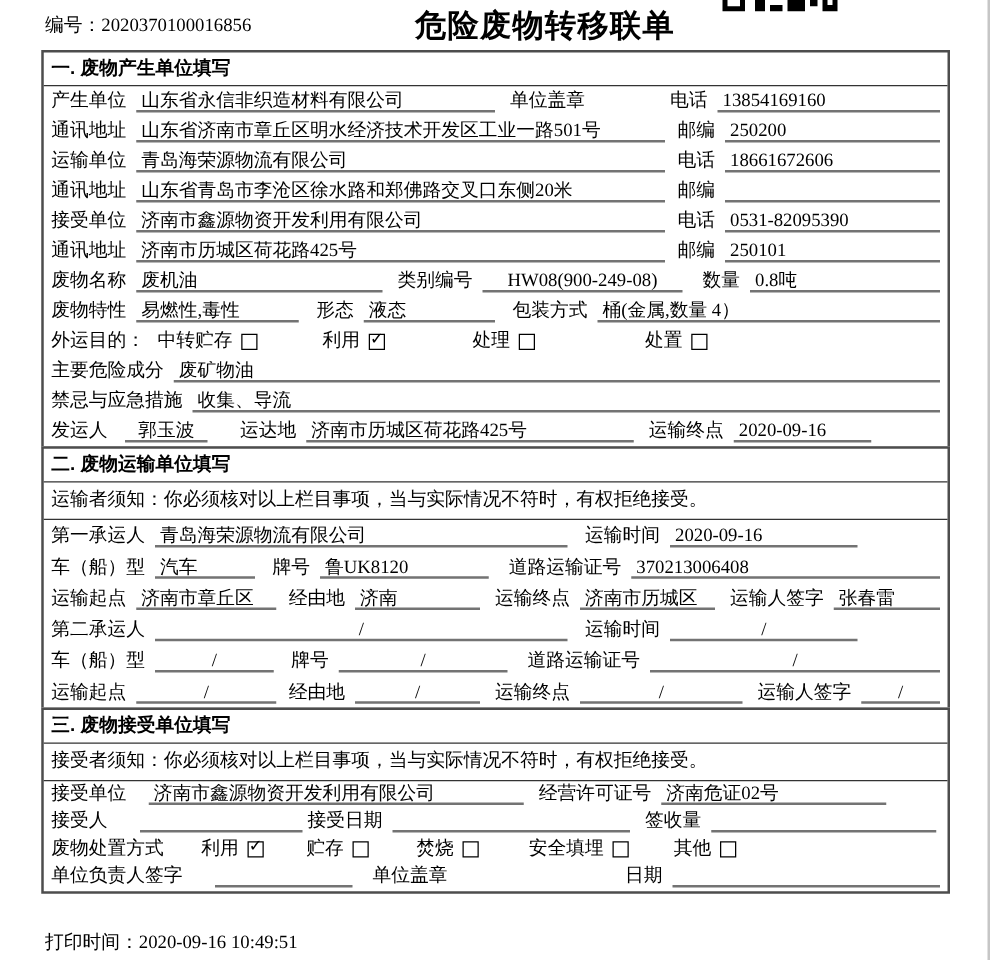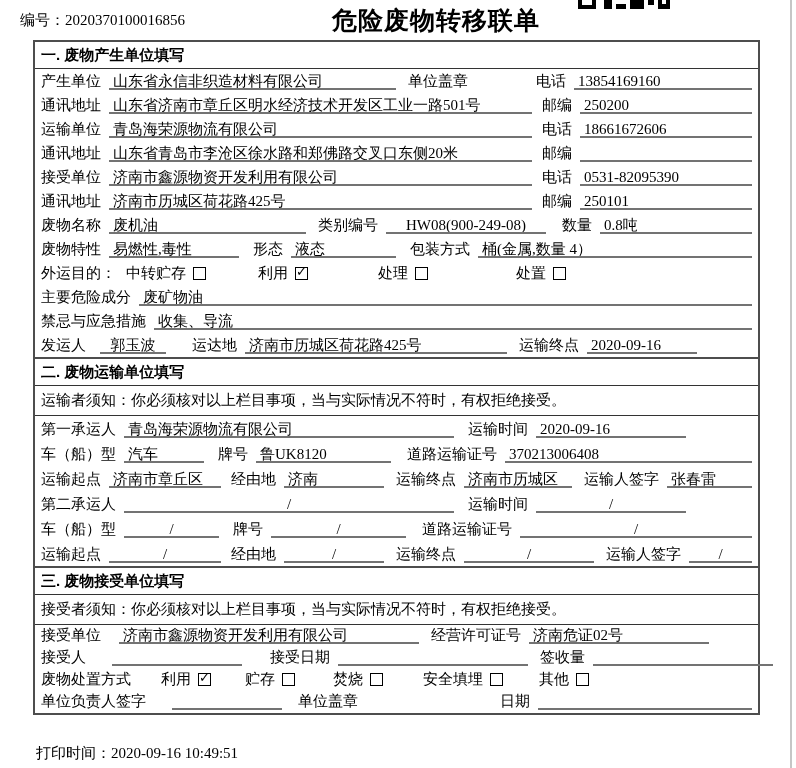--- a/index.html
+++ b/index.html
@@ -1,21 +1,21 @@
 <!DOCTYPE html>
 <html><head>
 <meta charset="utf-8">
 <style>
   html,body { margin:0; padding:0; }
   body {
     width:796px; height:768px; background:#ffffff; color:#000;
     font-family:"Liberation Serif","DejaVu Serif",serif;
     position:relative; overflow:hidden;
   }
-  .docno { position:absolute; left:20px; top:11px; font-size:15px; white-space:nowrap; }
+  .docno { position:absolute; left:36px; top:11px; font-size:15px; white-space:nowrap; }
   .doc-title {
     position:absolute; left:332px; top:4px; font-size:25px; font-weight:bold;
     letter-spacing:1px; font-family:"Liberation Sans","DejaVu Sans",sans-serif; white-space:nowrap;
   }
   
   .qr { position:absolute; left:578px; top:0; width:92px; height:10px; }
   .qr i { position:absolute; background:#000; }
   .qr i.w { background:#fff; }
   
   .page-edge { position:absolute; left:790px; top:0; width:2px; height:768px; background:#c6c6c6; }
@@ -216,21 +216,21 @@
       <div class="note-row">接受者须知：你必须核对以上栏目事项，当与实际情况不符时，有权拒绝接受。</div>
       <div class="row" style="height: 22px;">
         <span class="lbl">接受单位</span>
         <span class="fld" style="width: 300px; margin-left: 18px;">济南市鑫源物资开发利用有限公司</span>
         <span class="lbl" style="margin-left: 12px;">经营许可证号</span>
         <span class="fld" style="width: 180px;">济南危证02号</span>
       </div>
       <div class="row" style="height: 22px;">
         <span class="lbl">接受人</span>
         <span class="fld" style="width: 130px; margin-left: 26px;"></span>
-        <span class="lbl" style="margin-left: 28px;">接受日期</span>
+        <span class="lbl" style="margin-left: 4px;">接受日期</span>
         <span class="fld" style="width: 190px;"></span>
         <span class="lbl" style="margin-left: 12px;">签收量</span>
         <span class="fld" style="width: 180px;"></span>
       </div>
       <div class="row" style="height: 22px;">
         <span class="lbl">废物处置方式</span>
         <span class="cb" style="margin-left: 30px;">
           <span>利用</span>
           <span class="box">
             <span class="tick">✓</span>

